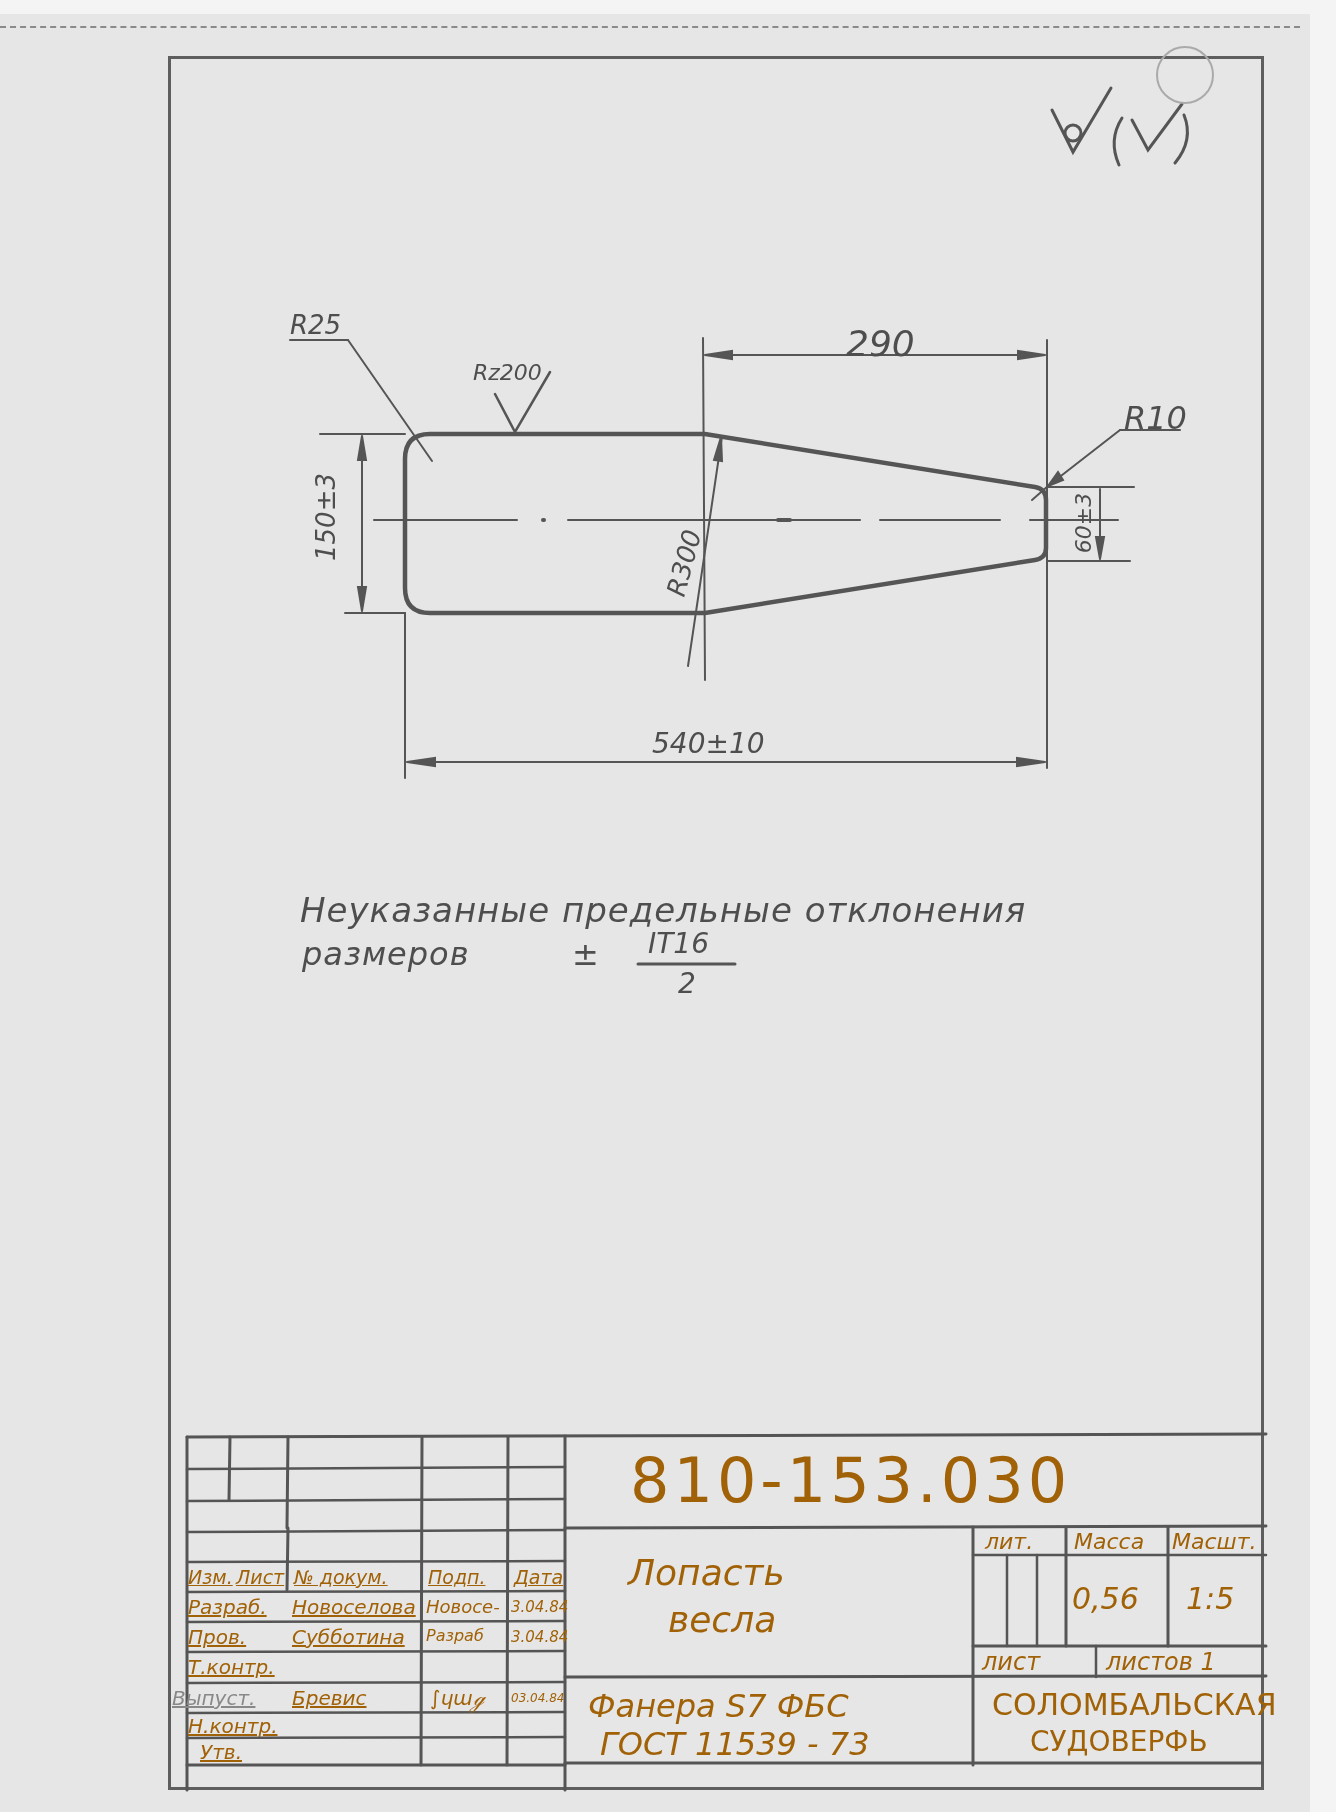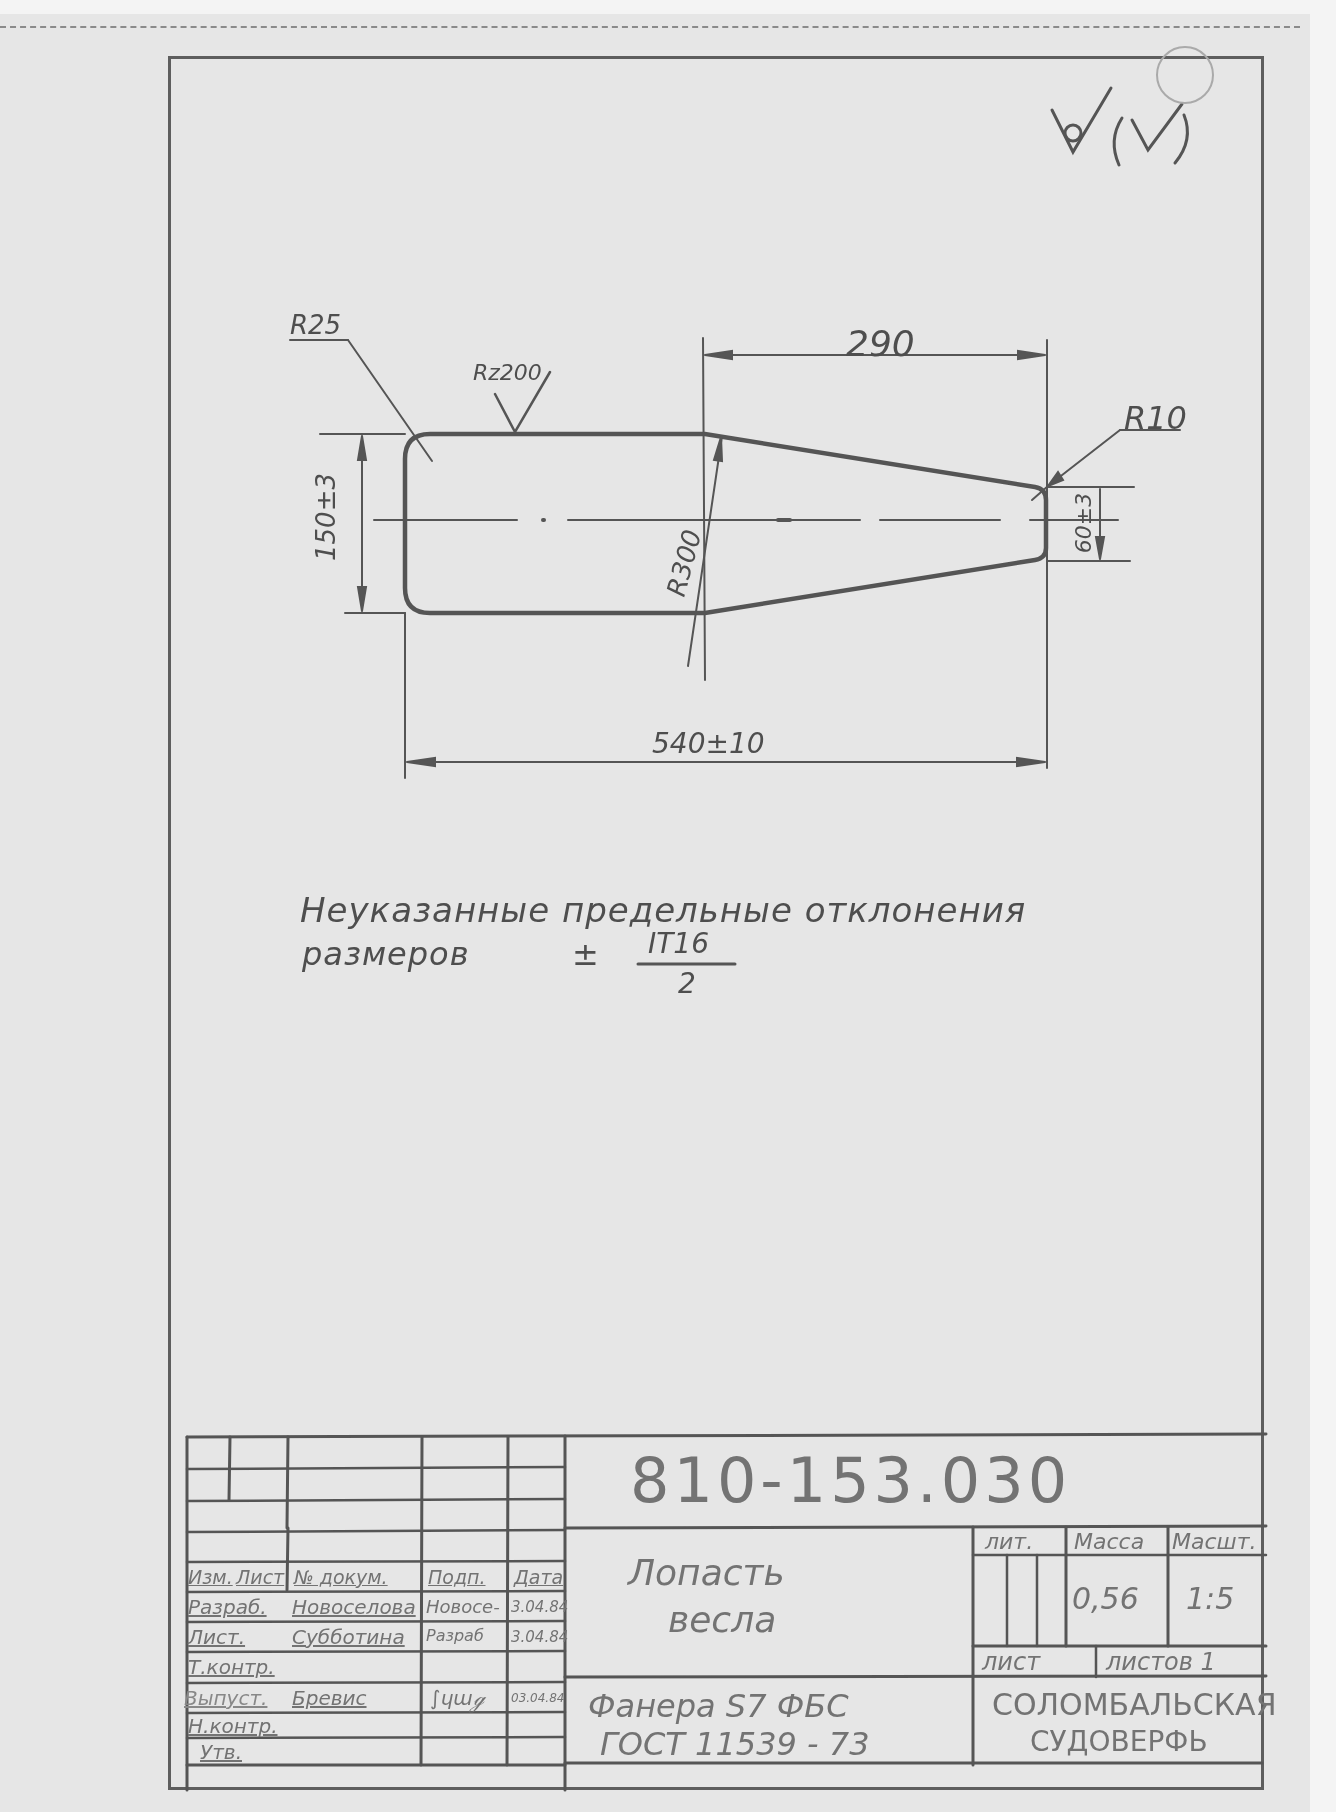--- a/index.html
+++ b/index.html
@@ -2,21 +2,21 @@
 <html><head>
 <meta charset="utf-8">
 <style>
   html,body{margin:0;padding:0;}
   body{width:1336px;height:1812px;background:#f4f4f4;position:relative;overflow:hidden;font-family:"DejaVu Sans",sans-serif;color:#555;}
   .sheet{position:absolute;left:0;top:14px;width:1310px;height:1798px;background:#e6e6e6;}
   .sheet-edge{position:absolute;left:0;top:26px;width:1300px;height:0;border-top:2px dashed #8a8a8a;}
   .frame{position:absolute;left:168px;top:56px;width:1096px;height:1734px;border:3px solid #5e5e5e;box-sizing:border-box;}
   svg{position:absolute;left:0;top:0;}
   .t{position:absolute;font-style:italic;color:#4e4e4e;white-space:nowrap;line-height:1;}
-  .tb-cell{position:absolute;font-family:"DejaVu Sans",sans-serif;font-style:italic;color:#737373;white-space:nowrap;line-height:1;}
+  .tb-cell{position:absolute;font-family:"DejaVu Sans",sans-serif;font-style:italic;color:#a16207;white-space:nowrap;line-height:1;}
 </style>
 </head>
 <body>
 
 <div class="sheet"></div>
 <div class="sheet-edge"></div>
 <div class="frame"></div>
 
 <svg width="1336" height="1812">
   <g stroke="#555" fill="none" stroke-linecap="round">
@@ -169,26 +169,26 @@
 <div class="tb-cell" style="left:236px;top:1568px;font-size:19px;text-decoration:underline;">Лист</div>
 <div class="tb-cell" style="left:294px;top:1568px;font-size:19px;text-decoration:underline;">№ докум.</div>
 <div class="tb-cell" style="left:428px;top:1568px;font-size:19px;text-decoration:underline;">Подп.</div>
 <div class="tb-cell" style="left:514px;top:1568px;font-size:19px;text-decoration:underline;">Дата</div>
 
 <div class="tb-cell" style="left:188px;top:1597px;font-size:20px;text-decoration:underline;">Разраб.</div>
 <div class="tb-cell" style="left:292px;top:1597px;font-size:20px;text-decoration:underline;text-align:right;">Новоселова</div>
 <div class="tb-cell" style="left:426px;top:1598px;font-size:18px;">Новосе-</div>
 <div class="tb-cell" style="left:511px;top:1600px;font-size:15px;">3.04.84</div>
 
-<div class="tb-cell" style="left:188px;top:1627px;font-size:20px;text-decoration:underline;">Лист.</div>
+<div class="tb-cell" style="left:188px;top:1627px;font-size:20px;text-decoration:underline;">Пров.</div>
 <div class="tb-cell" style="left:292px;top:1627px;font-size:20px;text-decoration:underline;">Субботина</div>
 <div class="tb-cell" style="left:426px;top:1628px;font-size:16px;">Разраб</div>
 <div class="tb-cell" style="left:511px;top:1630px;font-size:15px;">3.04.84</div>
 
 <div class="tb-cell" style="left:188px;top:1657px;font-size:20px;text-decoration:underline;">Т.контр.</div>
 
-<div class="tb-cell" style="left:184px;top:1688px;font-size:20px;text-decoration:underline;color:#888;">Выпуст.</div>
+<div class="tb-cell" style="left:172px;top:1688px;font-size:20px;text-decoration:underline;color:#888;">Выпуст.</div>
 <div class="tb-cell" style="left:292px;top:1688px;font-size:20px;text-decoration:underline;">Бревис</div>
 <div class="tb-cell" style="left:430px;top:1688px;font-size:20px;">∫ɥɯℊ</div>
 <div class="tb-cell" style="left:511px;top:1692px;font-size:12px;">03.04.84</div>
 
 <div class="tb-cell" style="left:188px;top:1716px;font-size:20px;text-decoration:underline;">Н.контр.</div>
 <div class="tb-cell" style="left:200px;top:1742px;font-size:20px;text-decoration:underline;">Утв.</div>
 
 </body></html>

